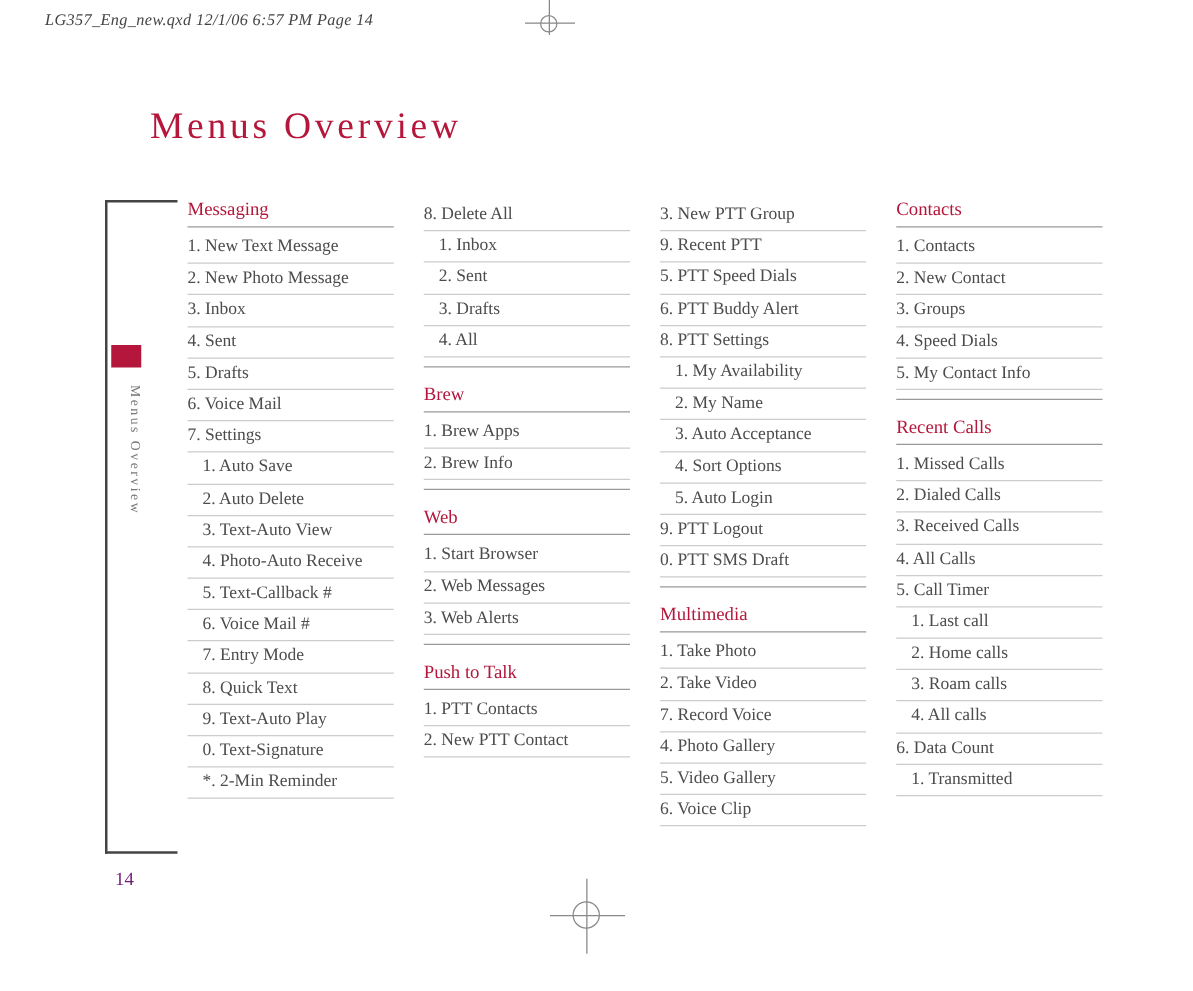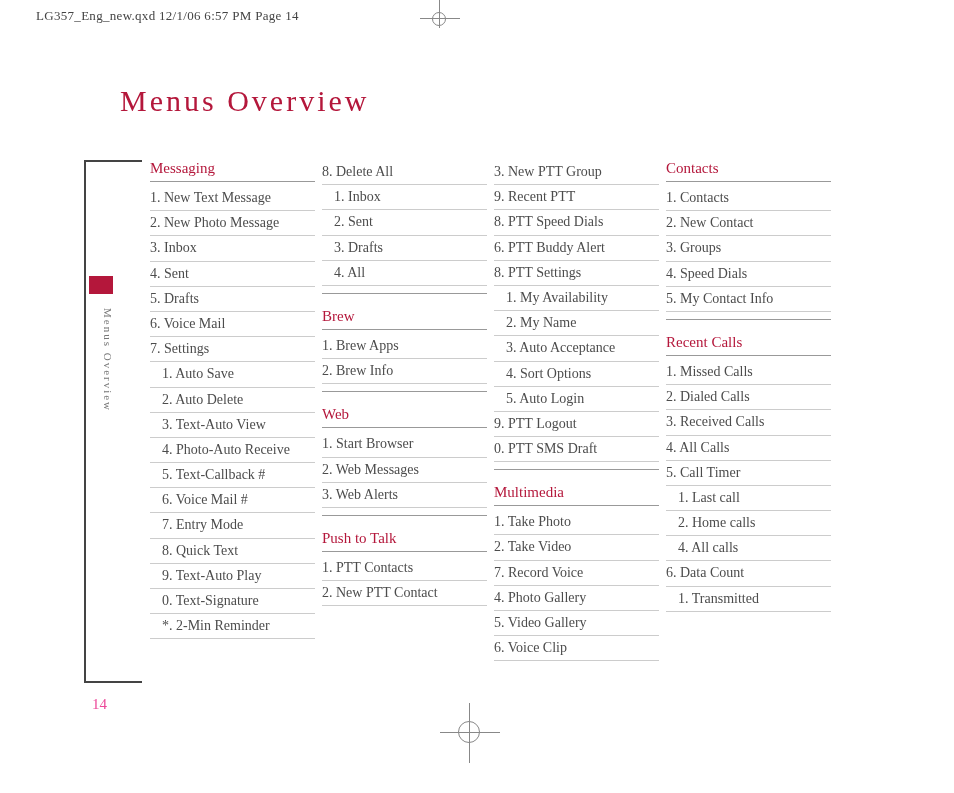--- a/index.html
+++ b/index.html
@@ -10,20 +10,21 @@
     font-family: Georgia, 'Times New Roman', serif;
     color: #333;
     position: relative;
     overflow: hidden;
   }
   .header {
     font-size: 13px;
     color: #444;
     padding: 8px 0 0 36px;
     letter-spacing: 0.3px;
+    font-style: italic;
   }
   .crop-top {
     position: absolute;
     top: 0; left: 420px;
     width: 40px; height: 50px;
     pointer-events: none;
   }
   .crop-top:before, .crop-top:after {
     content: "";
     position: absolute;
@@ -57,21 +58,21 @@
     letter-spacing: 3px;
     margin: 60px 0 30px 120px;
     font-weight: normal;
   }
   .content {
     position: absolute;
     top: 160px;
     left: 150px;
     right: 60px;
     display: flex;
-    gap: 7px;
+    gap: 24px;
   }
   .col {
     width: 165px;
     font-size: 14px;
     color: #4c4c4c;
   }
   .section-title {
     color: #b4173b;
     font-size: 15px;
     border-bottom: 1px solid #999;
@@ -104,21 +105,21 @@
     top: 276px;
     width: 24px;
     height: 18px;
     background: #b4173b;
   }
   .page-num {
     position: absolute;
     left: 92px;
     bottom: 80px;
     font-size: 15px;
-    color: #ec4899;
+    color: #701a75;
   }
   .big-rule {
     position: absolute;
     left: 84px;
     top: 160px;
     bottom: 110px;
     width: 2px;
     background: #444;
   }
   .big-rule-top {
@@ -197,21 +198,21 @@
       <div class="item">2. Web Messages</div>
       <div class="item">3. Web Alerts</div>
       <div class="section-spacer"></div>
       <div class="section-title">Push to Talk</div>
       <div class="item">1. PTT Contacts</div>
       <div class="item">2. New PTT Contact</div>
     </div>
     <div class="col">
       <div class="item">3. New PTT Group</div>
       <div class="item">9. Recent PTT</div>
-      <div class="item">8. PTT Speed Dials</div>
+      <div class="item">5. PTT Speed Dials</div>
       <div class="item">6. PTT Buddy Alert</div>
       <div class="item">8. PTT Settings</div>
       <div class="item sub">1. My Availability</div>
       <div class="item sub">2. My Name</div>
       <div class="item sub">3. Auto Acceptance</div>
       <div class="item sub">4. Sort Options</div>
       <div class="item sub">5. Auto Login</div>
       <div class="item">9. PTT Logout</div>
       <div class="item">0. PTT SMS Draft</div>
       <div class="section-spacer"></div>
@@ -232,19 +233,20 @@
       <div class="item">5. My Contact Info</div>
       <div class="section-spacer"></div>
       <div class="section-title">Recent Calls</div>
       <div class="item">1. Missed Calls</div>
       <div class="item">2. Dialed Calls</div>
       <div class="item">3. Received Calls</div>
       <div class="item">4. All Calls</div>
       <div class="item">5. Call Timer</div>
       <div class="item sub">1. Last call</div>
       <div class="item sub">2. Home calls</div>
+      <div class="item sub">3. Roam calls</div>
       <div class="item sub">4. All calls</div>
       <div class="item">6. Data Count</div>
       <div class="item sub">1. Transmitted</div>
     </div>
   </div>
 
 <div class="page-num">14</div>
 
 </body></html>

